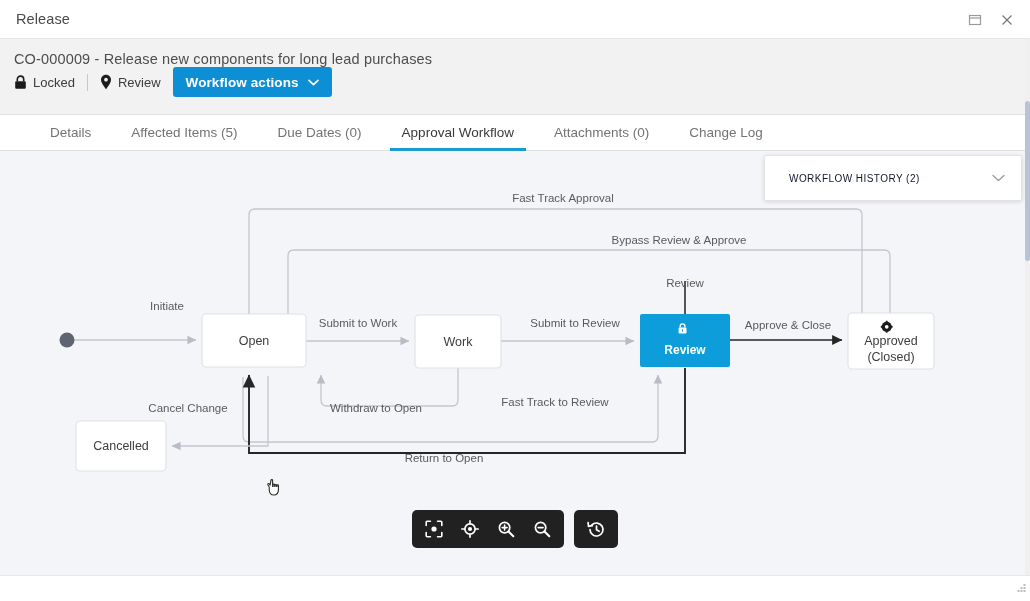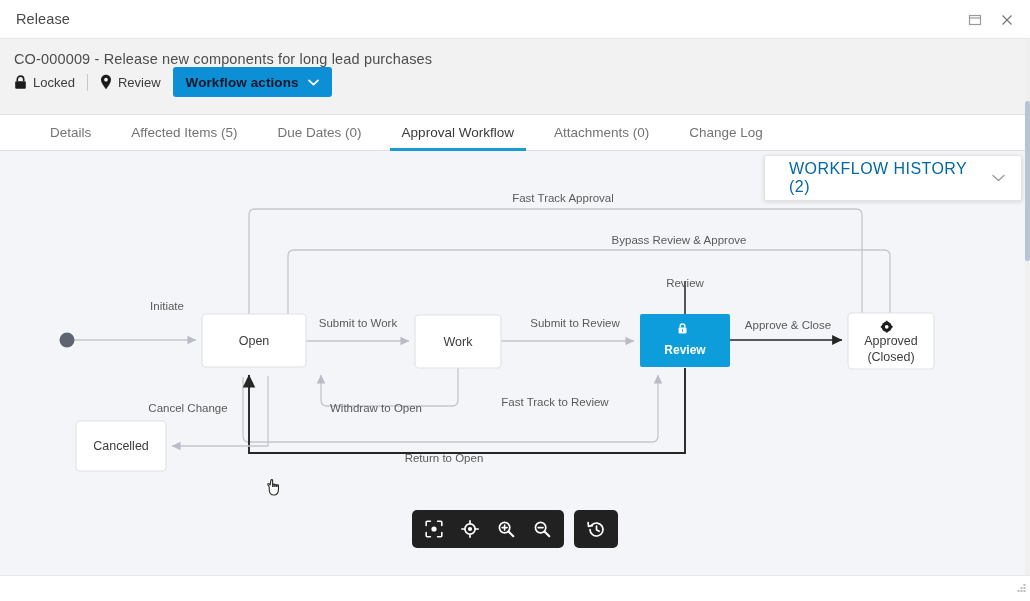--- a/index.html
+++ b/index.html
@@ -60,21 +60,21 @@
     display: flex; align-items: center; gap: 6px;
     font-size: 13px; color: #3c3c3c;
     padding-right: 12px;
   }
   .meta-sep {
     width: 1px; height: 17px; background: #c8c8c8; margin-right: 12px;
   }
   .meta-chip svg { display: block; }
   .wf-actions-btn {
     background: #0d8fd6;
-    color: #0f172a;
+    color: #ffffff;
     border: none; border-radius: 3px;
     height: 30px; padding: 0 13px;
     font-size: 13.5px; font-weight: bold;
     font-family: "Liberation Sans", sans-serif;
     display: inline-flex; align-items: center; gap: 9px;
     cursor: pointer; letter-spacing: .1px;
   }
   .wf-actions-btn .chev { font-size: 11px; line-height: 1; }
 
   
@@ -115,21 +115,21 @@
     background: #fff;
     border: 1px solid #e3e3e3;
     border-radius: 2px;
     box-shadow: 0 1px 4px rgba(0,0,0,.13);
     display: flex; align-items: center;
     padding: 0 16px 0 24px;
     z-index: 20; cursor: pointer;
   }
   .wf-history-label {
     flex: 1 1 auto;
-    font-size: 16px; color: #0369a1;
+    font-size: 10px; color: #0f172a;
     letter-spacing: .45px;
   }
   .wf-history-chev { color: #9a9a9a; font-size: 12px; line-height: 1; }
 
   
   .toolbar-row {
     position: absolute; left: 0; right: 0; bottom: 27px;
     display: flex; justify-content: center; align-items: center; gap: 10px;
     z-index: 15;
   }

